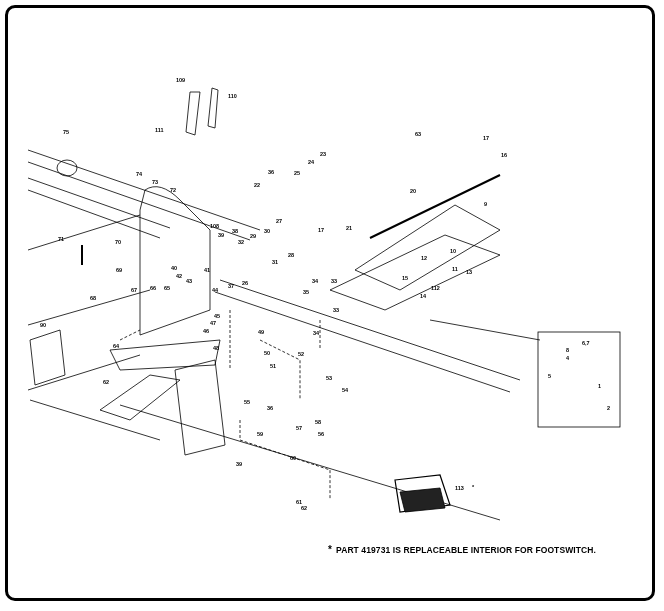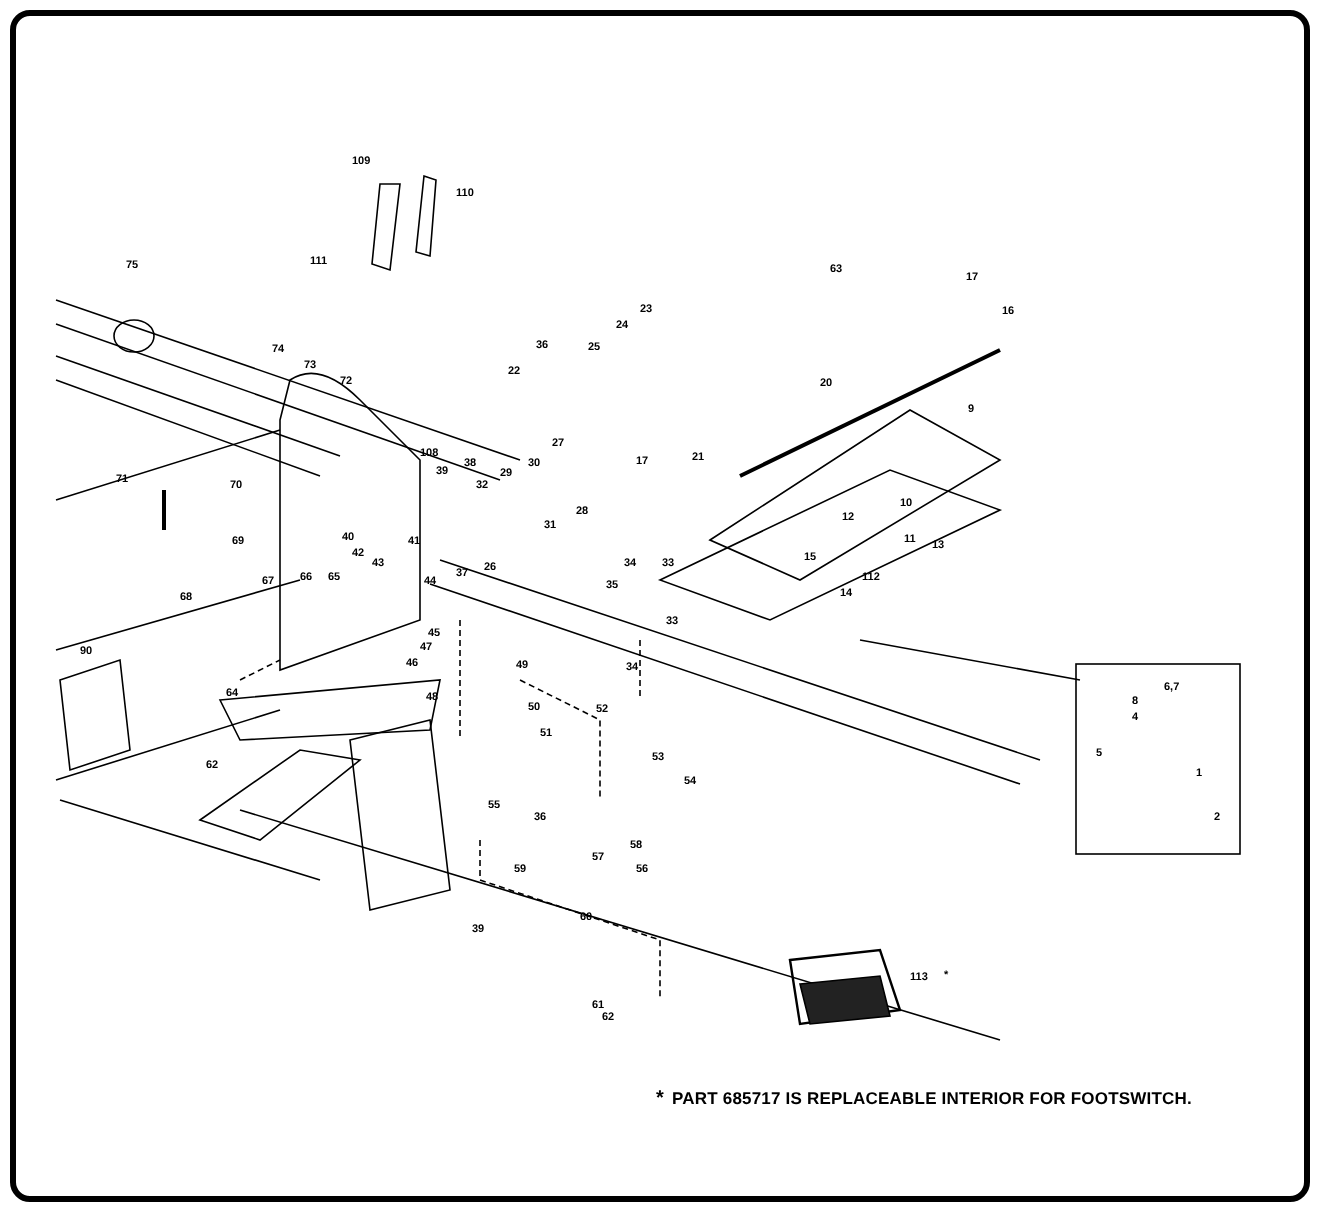--- a/index.html
+++ b/index.html
@@ -145,14 +145,14 @@
   <text class="lbl" x="472" y="489">*</text>
   <text class="lbl" x="582" y="345">6,7</text>
   <text class="lbl" x="566" y="352">8</text>
   <text class="lbl" x="566" y="360">4</text>
   <text class="lbl" x="548" y="378">5</text>
   <text class="lbl" x="598" y="388">1</text>
   <text class="lbl" x="607" y="410">2</text>
 </svg>
 
 <div class="foot">
-  <span class="star">*</span><span>PART 685717 IS REPLACEABLE INTERIOR FOR FOOTSWITCH.</span>
+  <span class="star">*</span><span>PART 419731 IS REPLACEABLE INTERIOR FOR FOOTSWITCH.</span>
 </div>
 
 </body></html>

